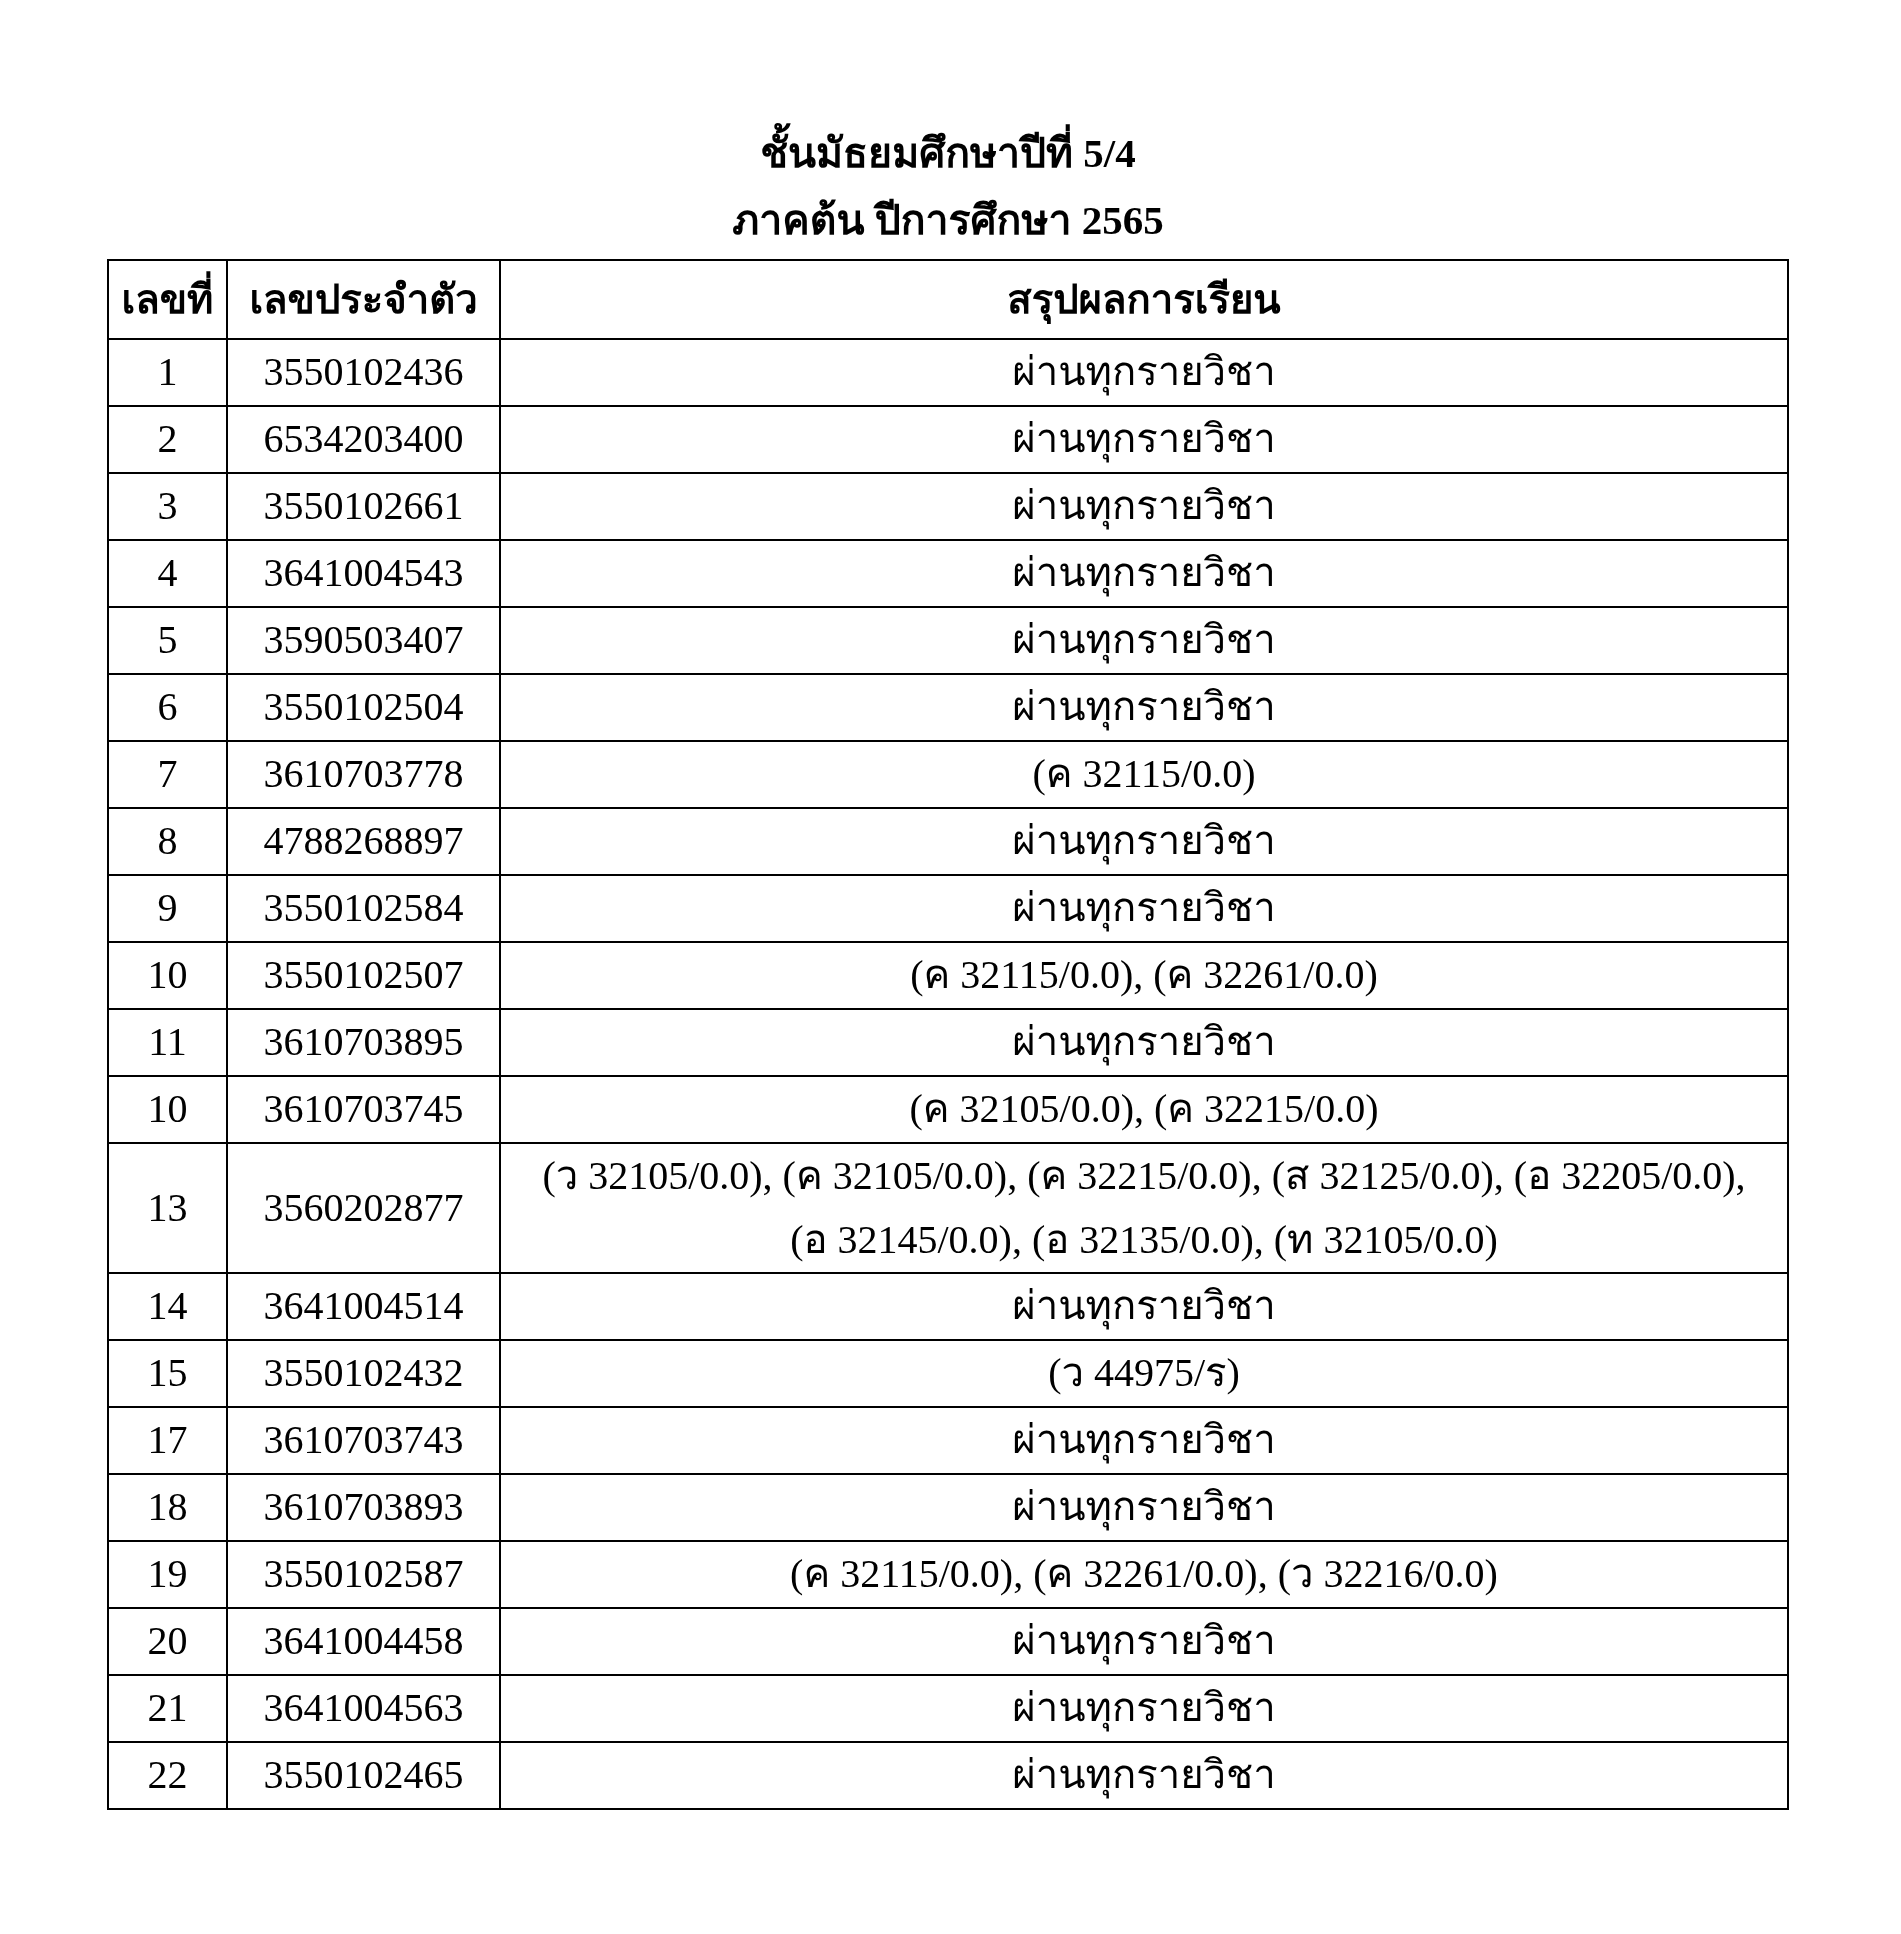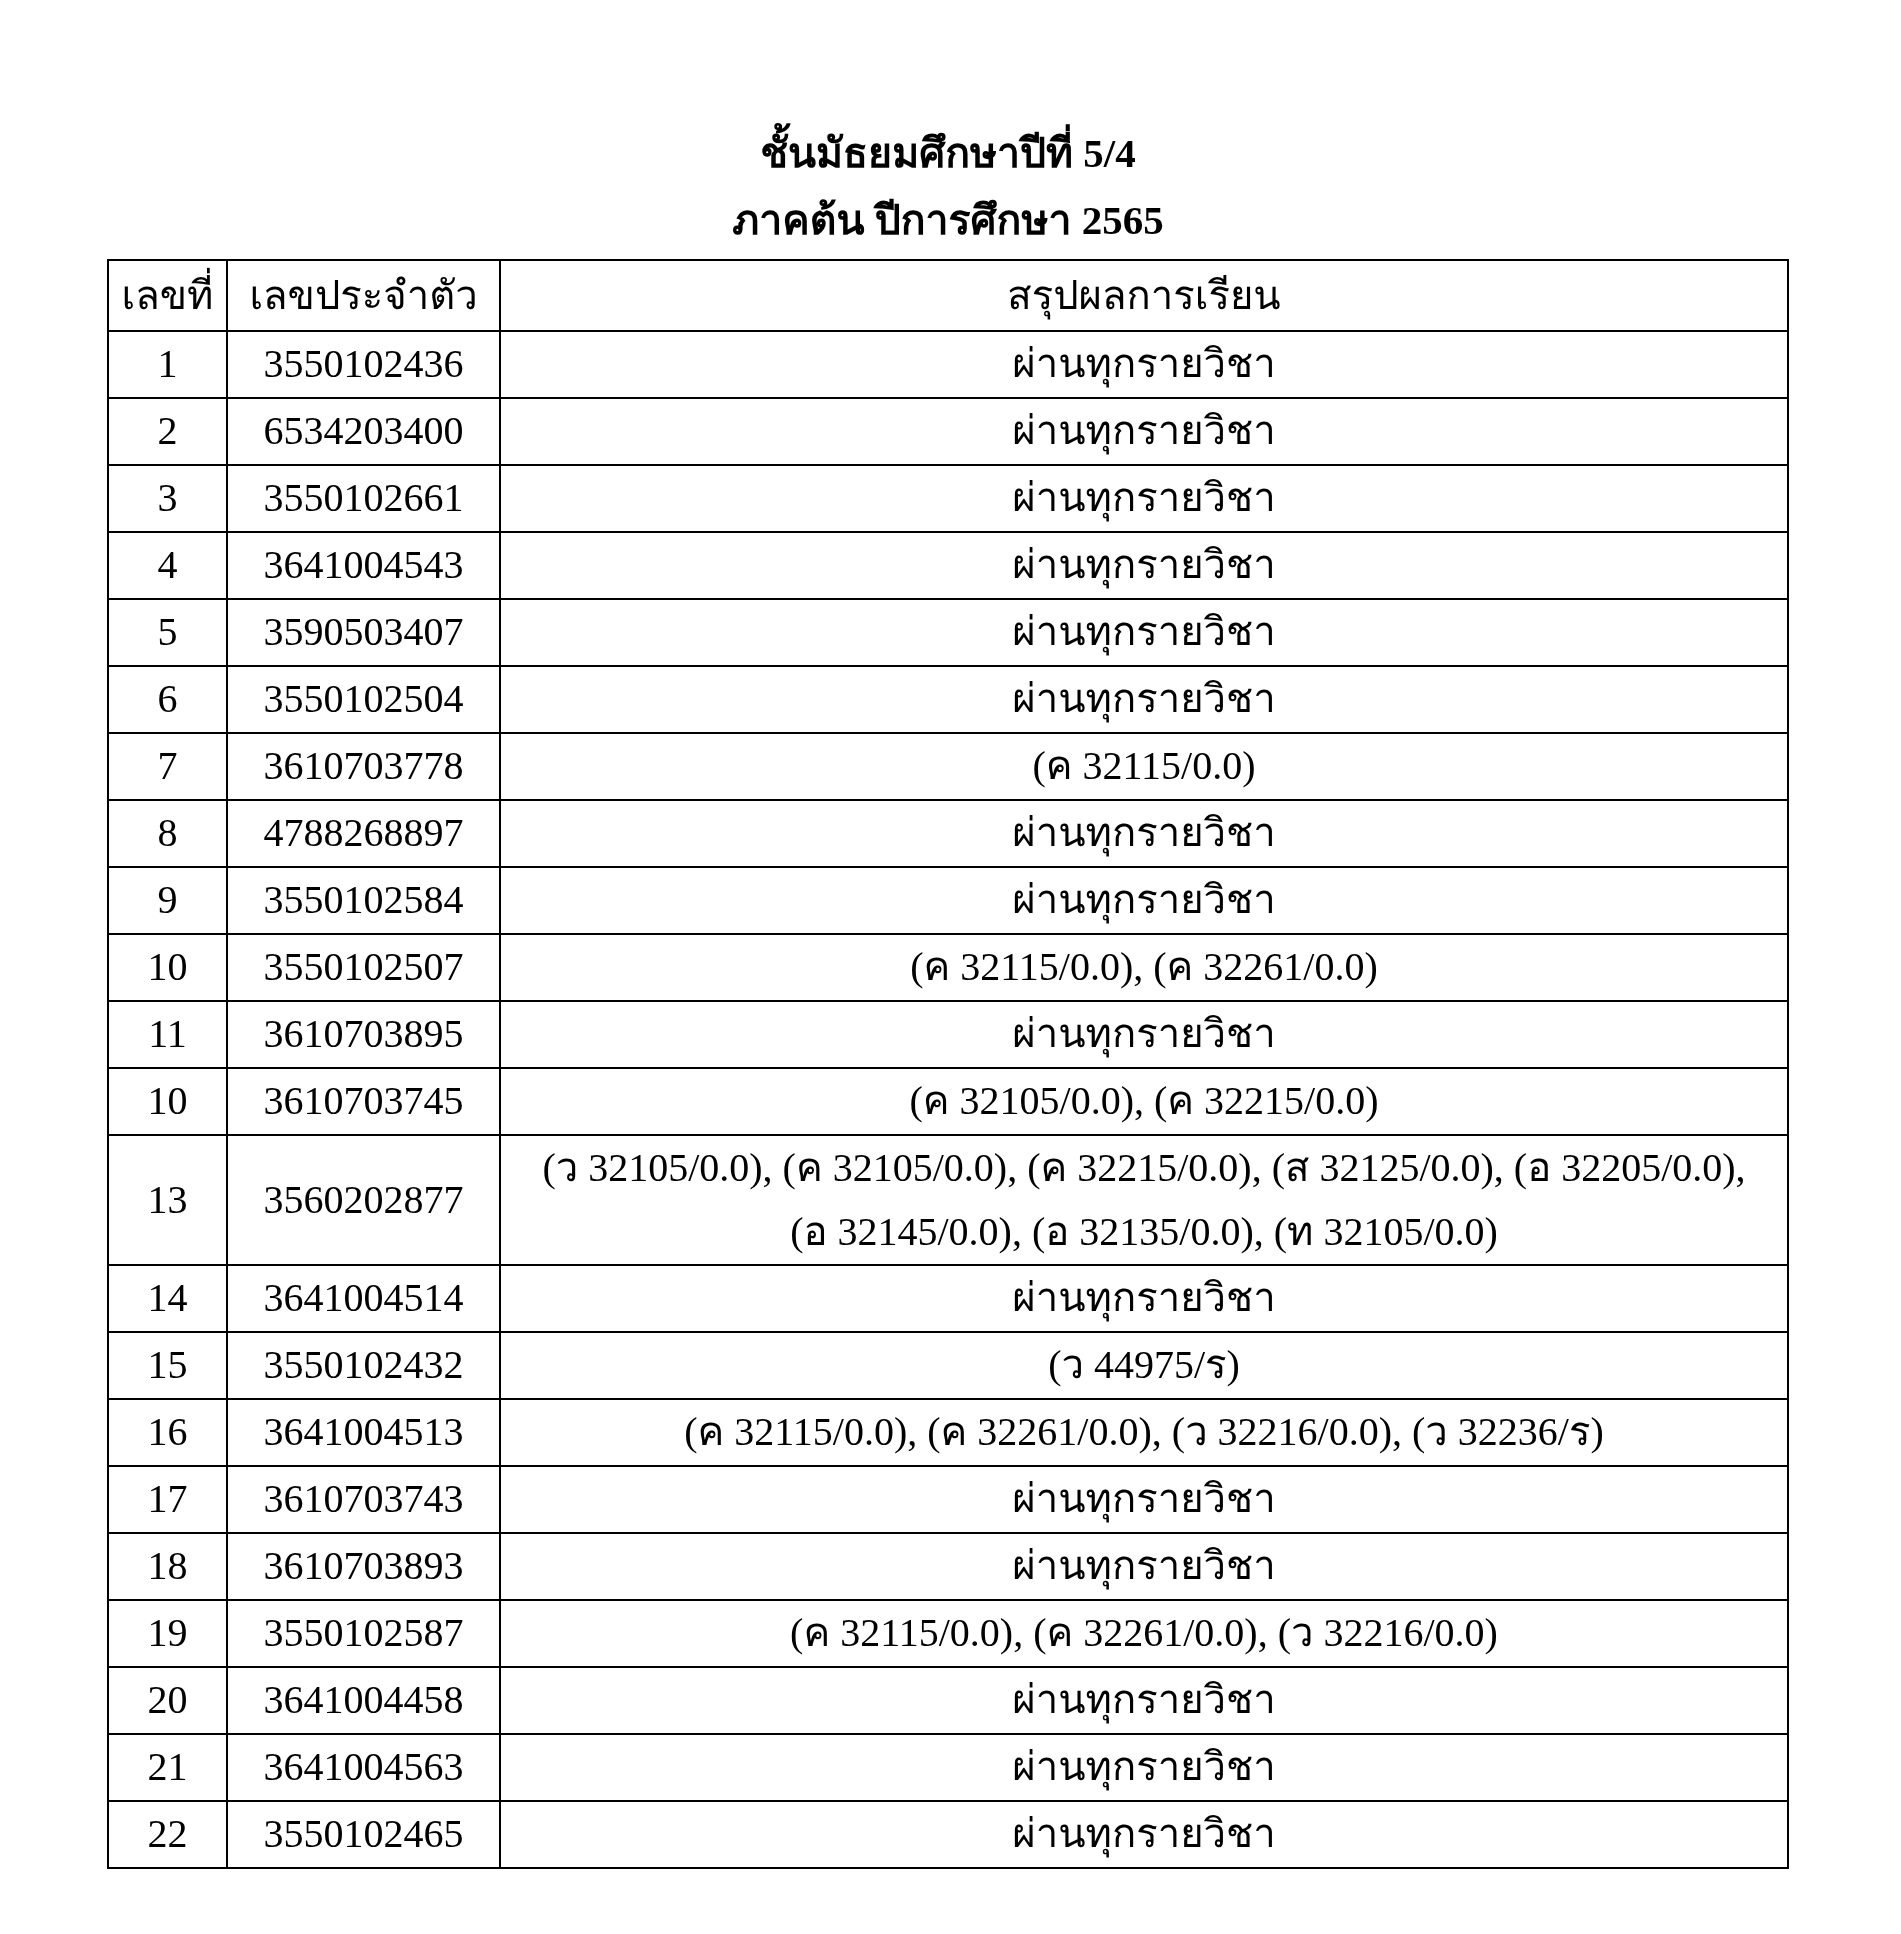--- a/index.html
+++ b/index.html
@@ -42,22 +42,22 @@
   table.grade-table th,
   table.grade-table td {
     border: 2.3px solid #000000;
     text-align: center;
     vertical-align: middle;
     padding: 0 4.6px;
     font-size: 40px;
     overflow: hidden;
   }
   table.grade-table th {
-    font-weight: normal;
-    height: 71px;
+    font-weight: bold;
+    height: 79px;
     margin-top: 8px;
   }
   table.grade-table td {
     font-weight: normal;
     height: 67px;
     line-height: 64px;
   }
   col.col-no { width: 119px; }
   col.col-id { width: 273px; }
   col.col-summary { width: auto; }
@@ -157,25 +157,20 @@
           <td>14</td>
           <td>3641004514</td>
           <td class="cell-summary">ผ่านทุกรายวิชา</td>
         </tr>
         <tr>
           <td>15</td>
           <td>3550102432</td>
           <td class="cell-summary">(ว 44975/ร)</td>
         </tr>
         <tr>
-          <td>16</td>
-          <td>3641004513</td>
-          <td class="cell-summary">(ค 32115/0.0), (ค 32261/0.0), (ว 32216/0.0), (ว 32236/ร)</td>
-        </tr>
-        <tr>
           <td>17</td>
           <td>3610703743</td>
           <td class="cell-summary">ผ่านทุกรายวิชา</td>
         </tr>
         <tr>
           <td>18</td>
           <td>3610703893</td>
           <td class="cell-summary">ผ่านทุกรายวิชา</td>
         </tr>
         <tr>

